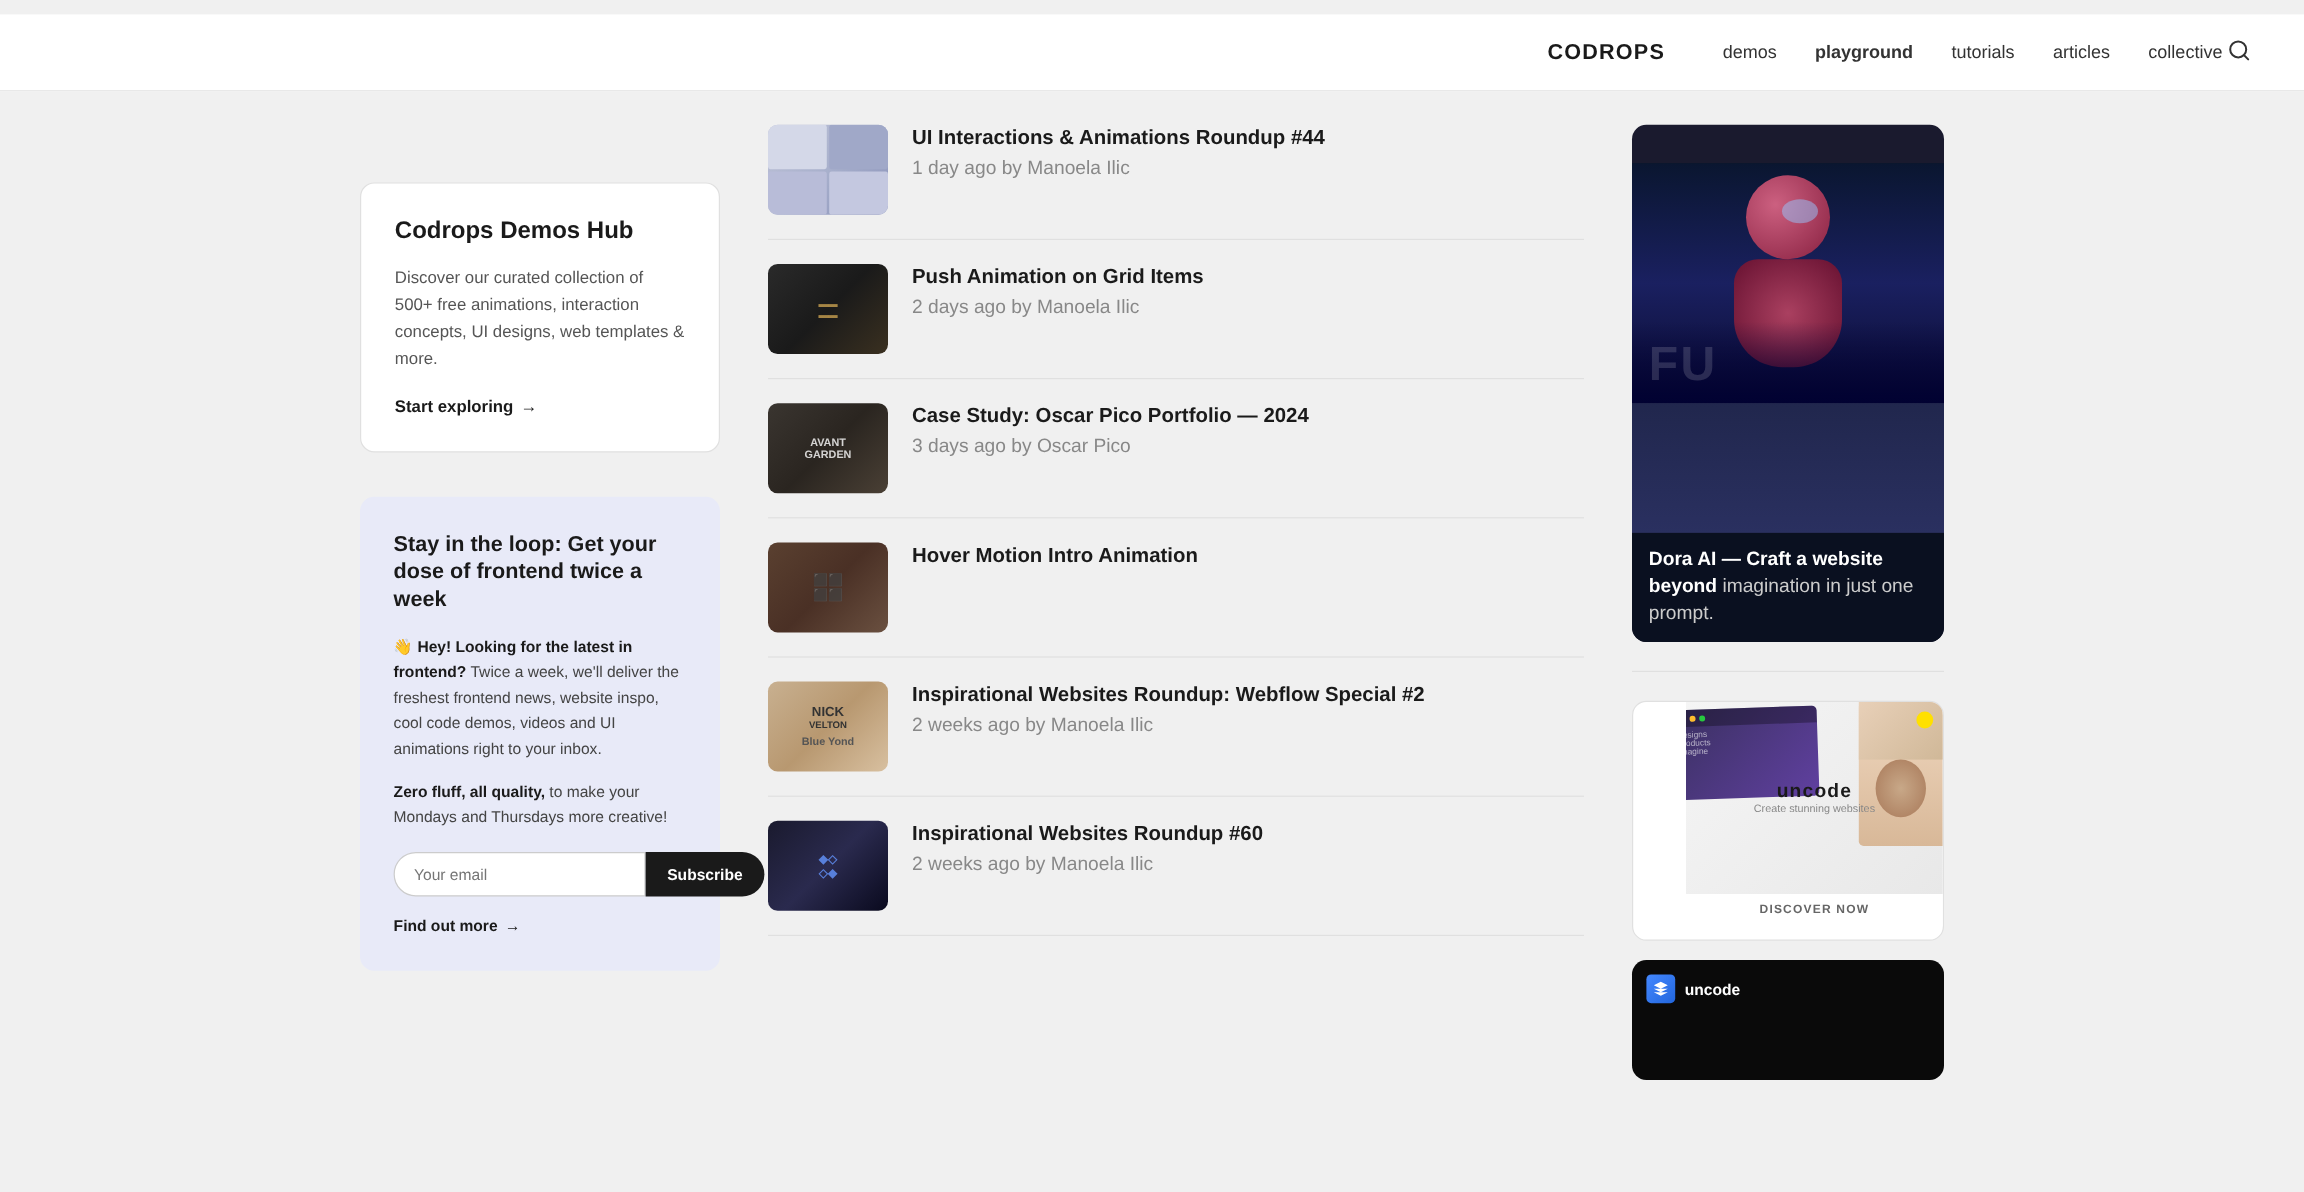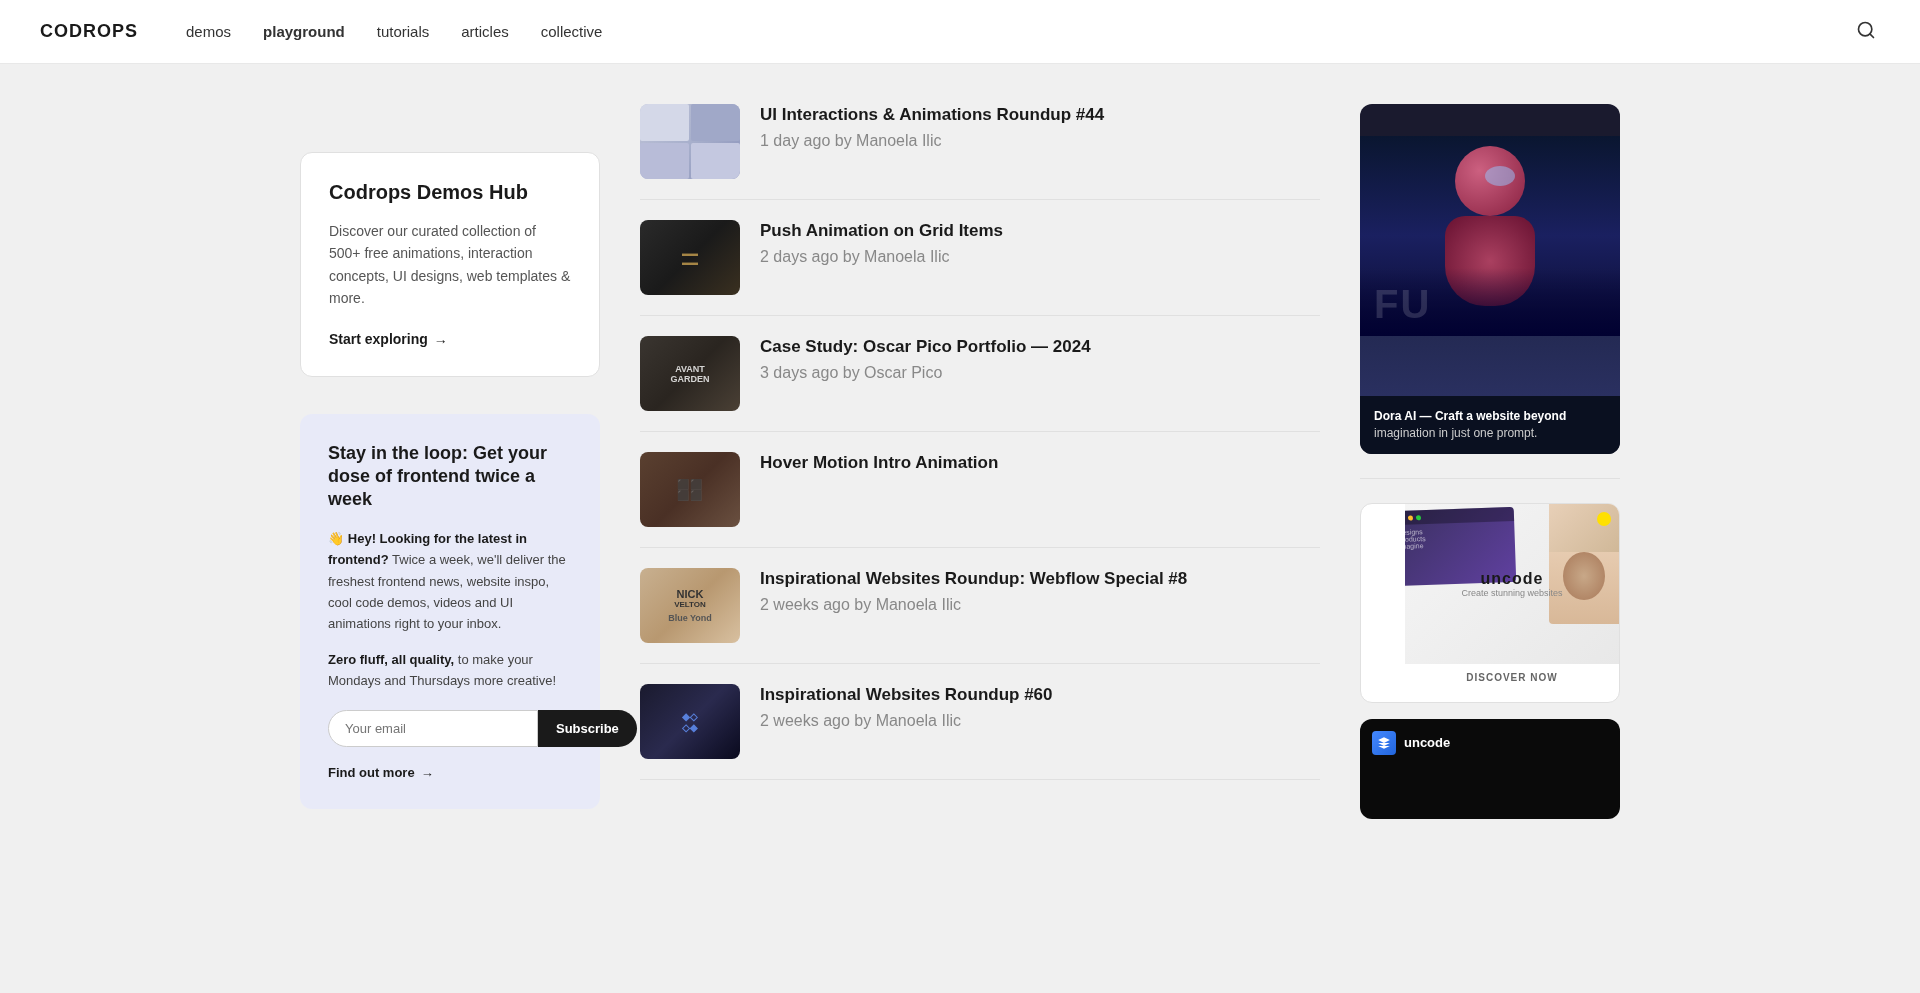--- a/index.html
+++ b/index.html
@@ -11,23 +11,23 @@
     }
 
     
     header {
       background: #fff;
       border-bottom: 1px solid #e8e8e8;
       height: 64px;
       display: flex;
       align-items: center;
       padding: 0 40px;
-      justify-content: space-between;
+      justify-content: flex-end;
       position: sticky;
-      top: 0;
+      top: 12px;
       z-index: 100;
     }
     .header-left {
       display: flex;
       align-items: center;
       gap: 48px;
     }
     .logo {
       font-weight: 800;
       font-size: 18px;
@@ -254,21 +254,21 @@
       flex-direction: column;
       gap: 16px;
     }
     .ad-card {
       border-radius: 12px;
       overflow: hidden;
       background: #1a1a2e;
     }
     .ad-card-1 {
       background: linear-gradient(180deg, #0a1628 0%, #1a2040 40%, #2a3060 100%);
-      height: 260px;
+      height: 308px;
       position: relative;
     }
     .ad-card-top-bar {
       display: flex;
       align-items: center;
       justify-content: space-between;
       padding: 10px 14px;
       position: absolute;
       top: 0;
       left: 0;
@@ -324,21 +324,21 @@
       font-weight: 900;
       color: rgba(255,255,255,0.15);
       line-height: 1;
       letter-spacing: 2px;
     }
     .ad-card-footer {
       background: #0a1020;
       padding: 12px 14px;
     }
     .ad-footer-text {
-      font-size: 12px;
+      font-size: 16px;
       color: #ccc;
       line-height: 1.4;
     }
     .ad-footer-text strong {
       color: #fff;
     }
 
     .ad-divider {
       height: 1px;
       background: #e0e0e0;
@@ -535,21 +535,21 @@
 
     <article class="feed-item">
       <div class="feed-thumbnail thumb-5">
         <div class="thumb-inner" style="flex-direction:column; color:#333; font-size:8px; font-weight:800;">
           <div style="font-size:11px; font-weight:900;">NICK</div>
           <div>VELTON</div>
           <div style="margin-top:4px; font-size:9px; color:#555;">Blue Yond</div>
         </div>
       </div>
       <div class="feed-info">
-        <h3 class="feed-title">Inspirational Websites Roundup: Webflow Special #8</h3>
+        <h3 class="feed-title">Inspirational Websites Roundup: Webflow Special #2</h3>
         <p class="feed-meta">2 weeks ago by Manoela Ilic</p>
       </div>
     </article>
 
     <article class="feed-item">
       <div class="feed-thumbnail thumb-6">
         <div class="thumb-inner" style="color:rgba(100,150,255,0.8);">◆◇<br>◇◆</div>
       </div>
       <div class="feed-info">
         <h3 class="feed-title">Inspirational Websites Roundup #60</h3>

